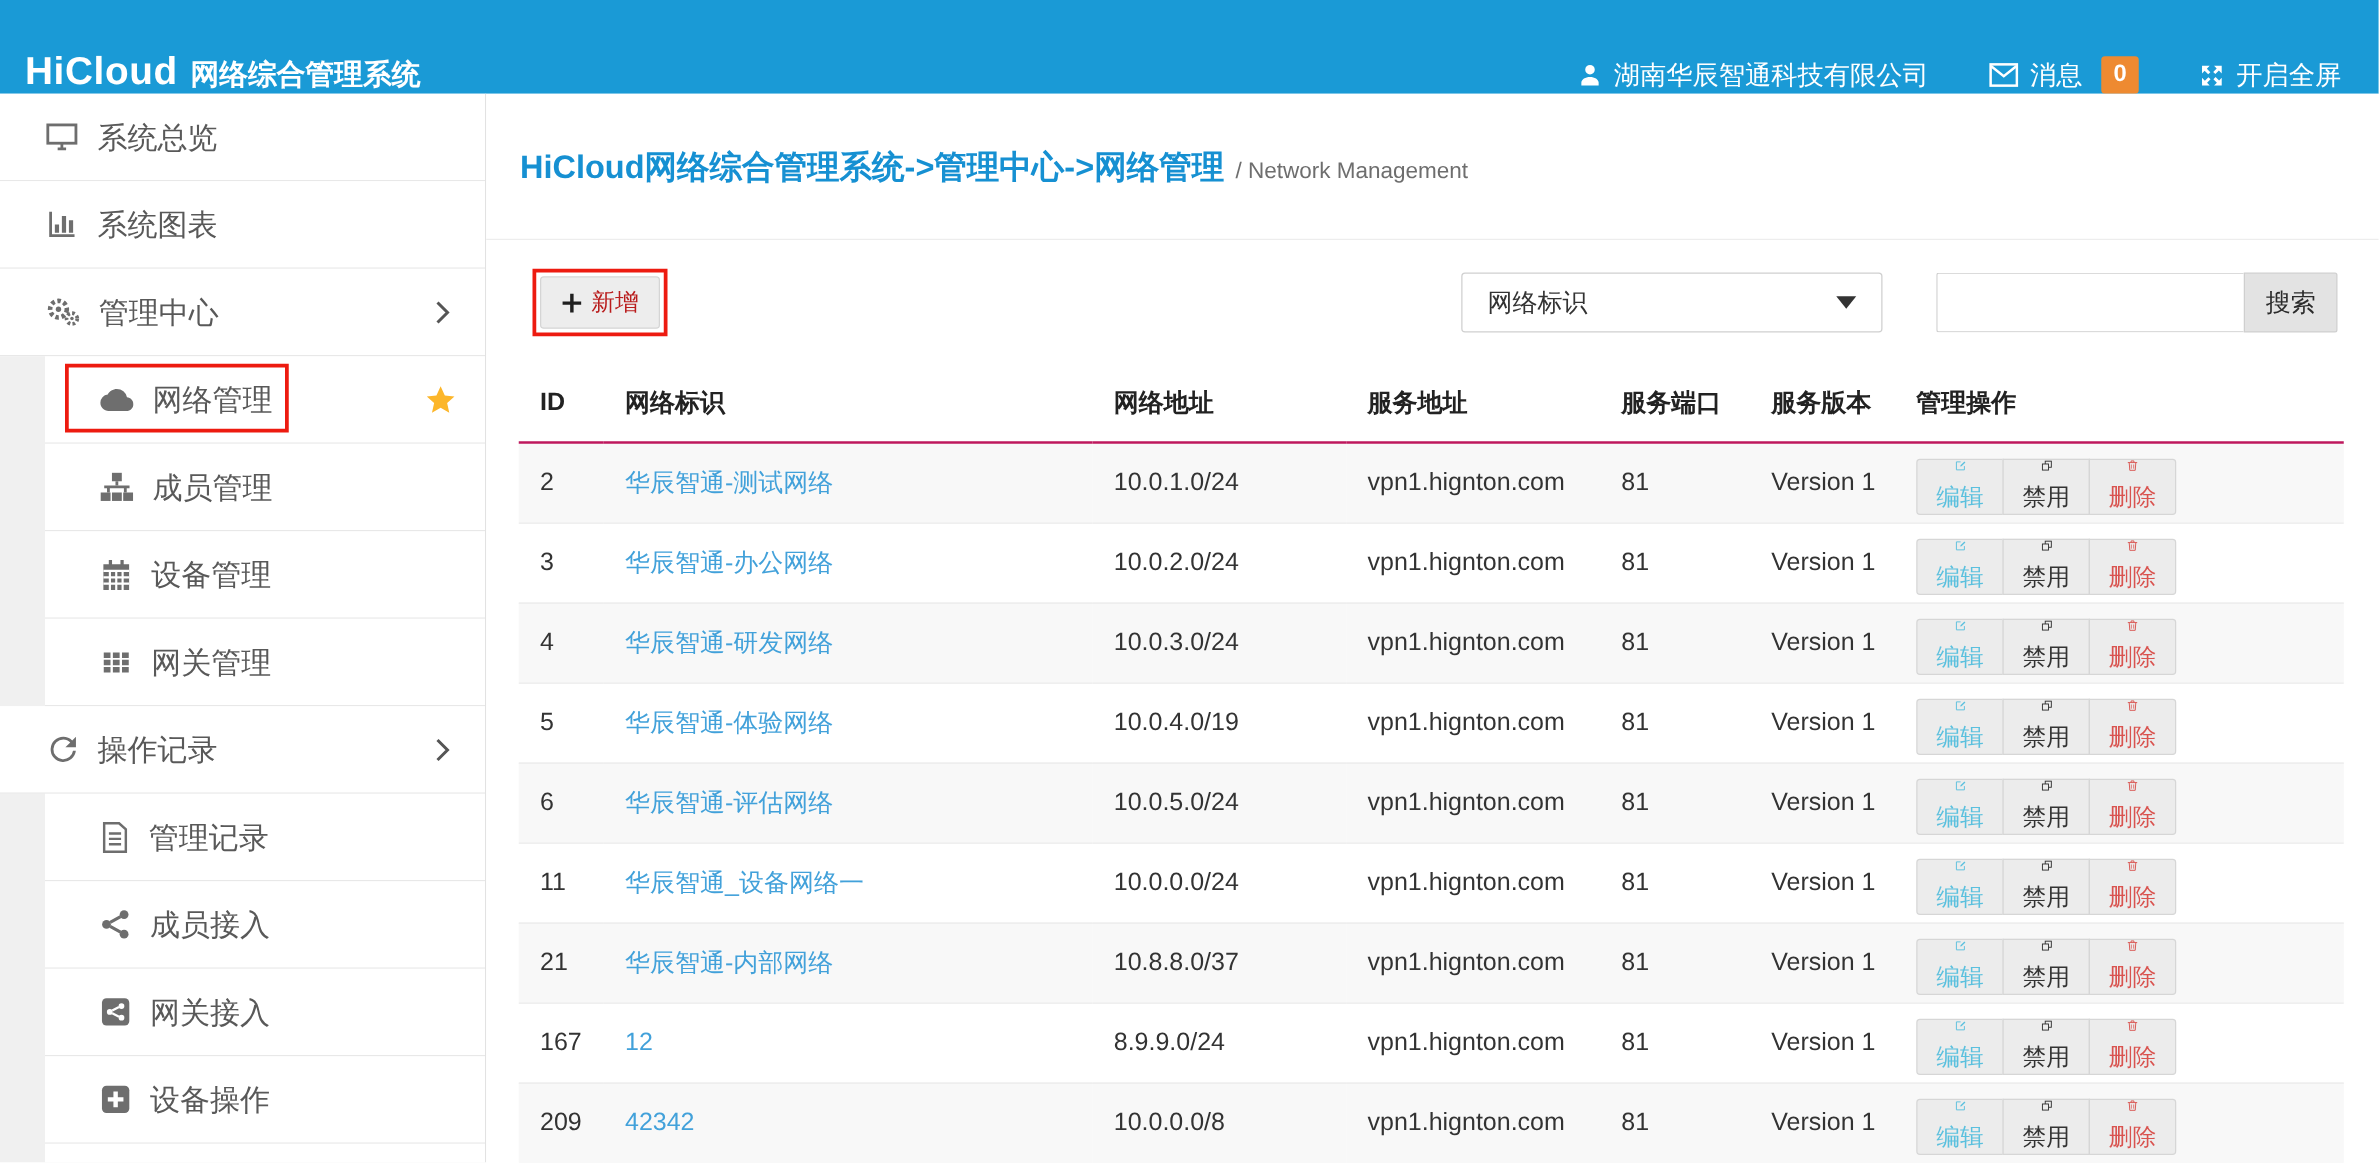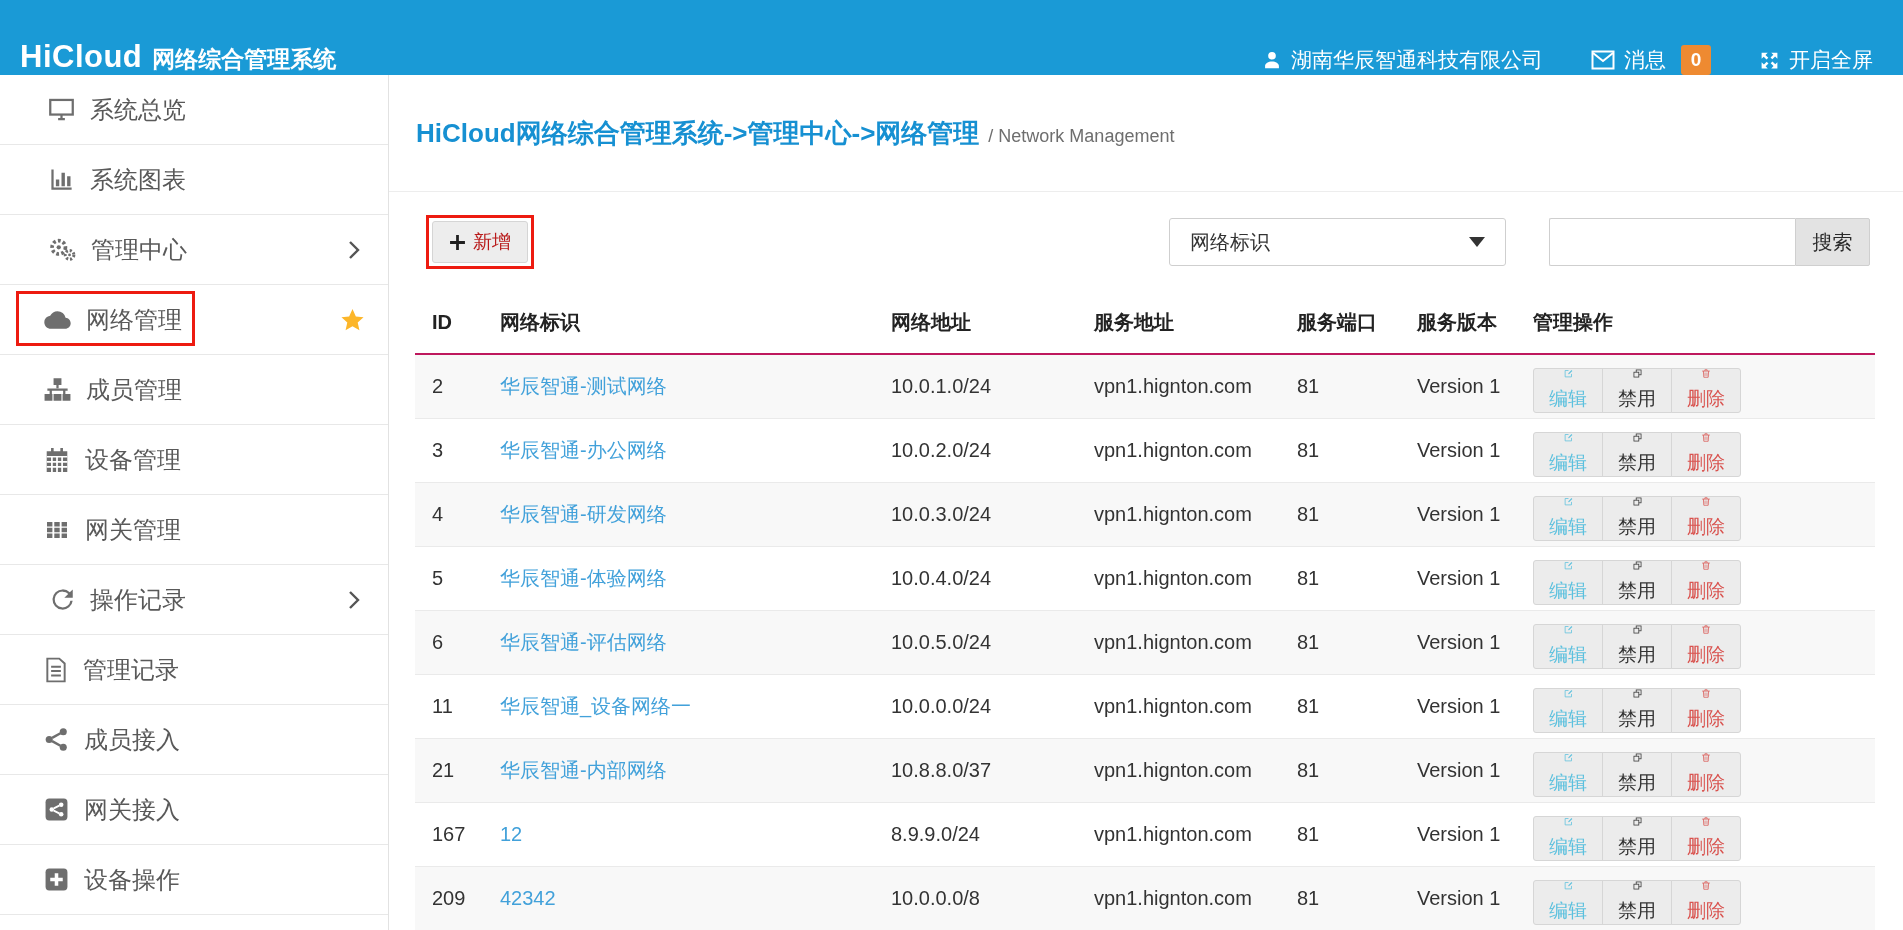--- a/index.html
+++ b/index.html
@@ -19,24 +19,24 @@
     justify-content:center; border-radius:3px; margin-left:6px; padding:0 6px; }
   .tb-icon { display:inline-flex; }
 
   
   .layout { display:flex; height:855px; }
 
   
   .sidebar { width:389px; flex-shrink:0; background:#fff;
     border-right:1px solid #e2e2e2; overflow:hidden; }
   .side-item { height:70px; display:flex; align-items:center; gap:15px;
-    padding-left:48px; font-size:24px; color:#595959; background:#fff;
+    padding-left:36px; font-size:24px; color:#595959; background:#fff;
     border-bottom:1px solid #e8e8e8; position:relative; cursor:pointer; }
   .side-item .mi { color:#6e6e6e; display:inline-flex; }
-  .submenu { background:#f0f0f0; }
+  .submenu { background:#f0f0f0; padding-left:36px; }
   .submenu .side-item { padding-left:44px; }
   .chev { position:absolute; right:26px; top:50%; transform:translateY(-50%);
     color:#555; display:inline-flex; }
   .star { position:absolute; right:22px; top:50%; transform:translateY(-50%);
     display:inline-flex; }
   .annot-side { position:absolute; left:16px; top:6px; width:179px; height:55px;
     border:3px solid #ed1b10; pointer-events:none; }
   .side-partial { height:16px; background:#fff; border-bottom:none; }
 
   
@@ -429,21 +429,21 @@
                   </svg>
           <span class="lab-delete">删除</span>
         </button>
       </span>
     </td>
   </tr>
 
   <tr>
     <td class="t-id">5</td>
     <td><a class="net-link">华辰智通-体验网络</a></td>
-    <td class="t-net">10.0.4.0/24</td>
+    <td class="t-net">10.0.4.0/19</td>
     <td class="t-srv">vpn1.hignton.com</td>
     <td class="t-port">81</td>
     <td class="t-ver">Version 1</td>
     <td>
       <span class="btn-group">
         <button class="abtn edit">
           <svg width="19" height="19" viewBox="0 0 24 24" fill="none" stroke="currentColor" stroke-width="2">
                     <path d="M20 13v8H3V4h9"></path>
                     <path d="M21.5 2.5l-9.5 9.5-1 3.5 3.5-1 9.5-9.5z" fill="currentColor" stroke="none" transform="scale(0.85) translate(2,1)"></path>
                   </svg>

